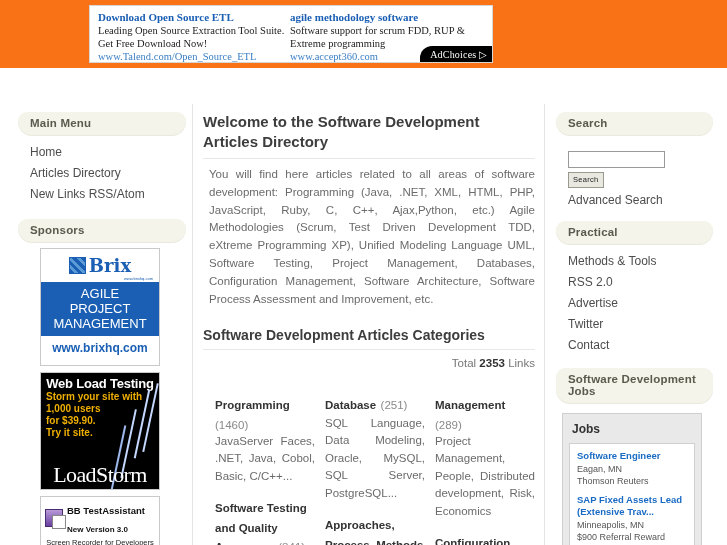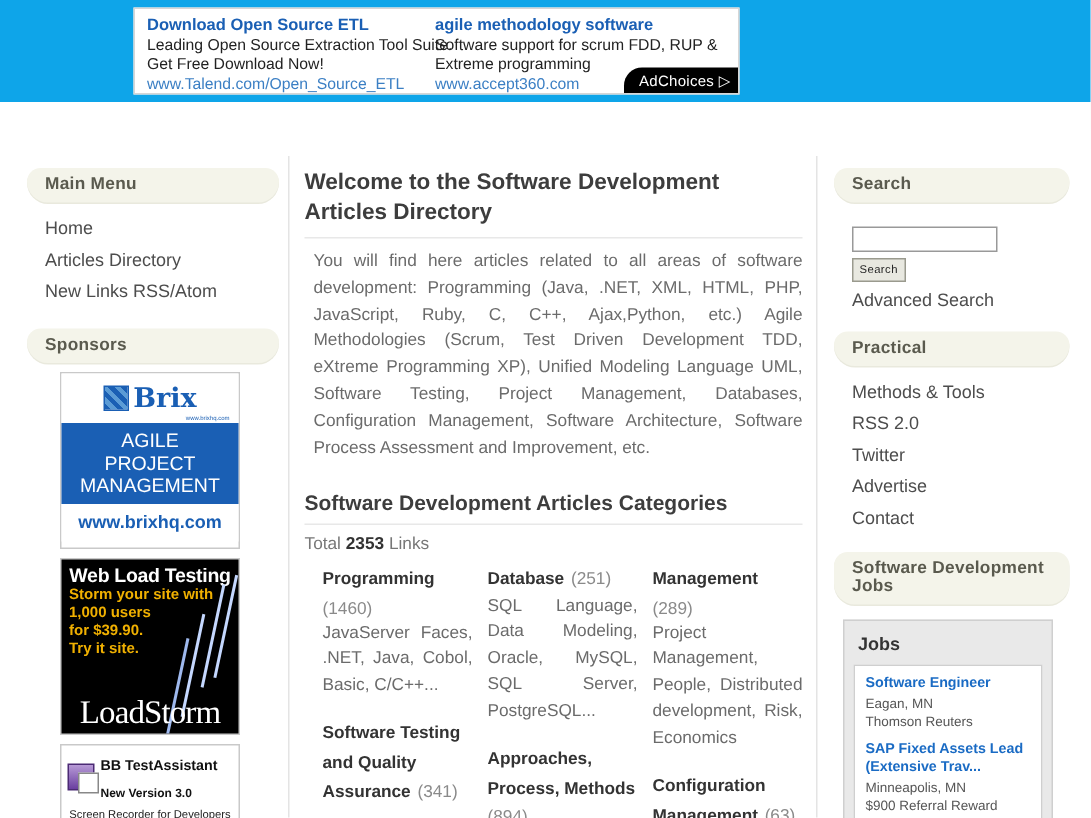--- a/index.html
+++ b/index.html
@@ -7,21 +7,22 @@
     margin: 0; padding: 0;
     width: 727px; height: 545px;
     overflow: hidden;
     background: #ffffff;
     font-family: "Liberation Sans", sans-serif;
   }
 
   
   .adband {
     position: absolute; left: 0; top: 0; width: 727px; height: 68px;
-    background: #0ea5e9;
+    background: #f97316;
+    font-family: Liberation Serif, serif;
   }
   .adbox {
     position: absolute; left: 89px; top: 5px; width: 404px; height: 58px;
     background: #ffffff; border: 1px solid #d6d6d6;
     overflow: hidden;
   }
   .adcol { position: absolute; top: 4px; width: 186px; }
   .adcol.left { left: 8px; }
   .adcol.right { left: 200px; }
   .adtitle {
@@ -166,21 +167,21 @@
   .rule { height: 1px; background: #e8e8e8; margin: 0 0 7px 0; }
   .intro {
     font-size: 11.5px; color: #6b6b6b; line-height: 17.8px;
     text-align: justify; margin: 0 0 0 6px;
   }
   .h2 {
     font-size: 14px; font-weight: bold; color: #3d3d3d;
     margin: 19px 0 6px 0;
   }
   .total {
-    font-size: 11.5px; color: #777; margin: 7px 0 7px 0;
+    text-align: right; font-size: 11.5px; color: #777; margin: 7px 0 26px 0;
   }
   .total b { color: #333; }
   .cats { display: flex; gap: 10px; margin-left: 12px; }
   .catcol { width: 100px; }
   .cat { margin-bottom: 13px; }
   .cat .nm {
     font-size: 11.5px; font-weight: bold; color: #333;
     line-height: 17.5px; display: inline;
   }
   .cat .ct { font-size: 11.5px; color: #8a8a8a; display: inline; }
@@ -375,22 +376,22 @@
         <button class="srchbtn">Search</button>
         <a class="advsrch">Advanced Search</a>
       </div>
     </div>
 
     <div class="wbox" style="position:relative; margin-top:12px;">
       <div class="wcap">Practical</div>
       <div class="wbody">
         <a class="wlink">Methods &amp; Tools</a>
         <a class="wlink">RSS 2.0</a>
+        <a class="wlink">Advertise</a>
         <a class="wlink">Twitter</a>
-        <a class="wlink">Advertise</a>
         <a class="wlink">Contact</a>
       </div>
     </div>
 
     <div class="wbox" style="position:relative; margin-top:12px;">
       <div class="wcap">Software Development Jobs</div>
 
       <div class="jobswidget">
         <div class="jh">Jobs</div>
         <div class="jobslist">

